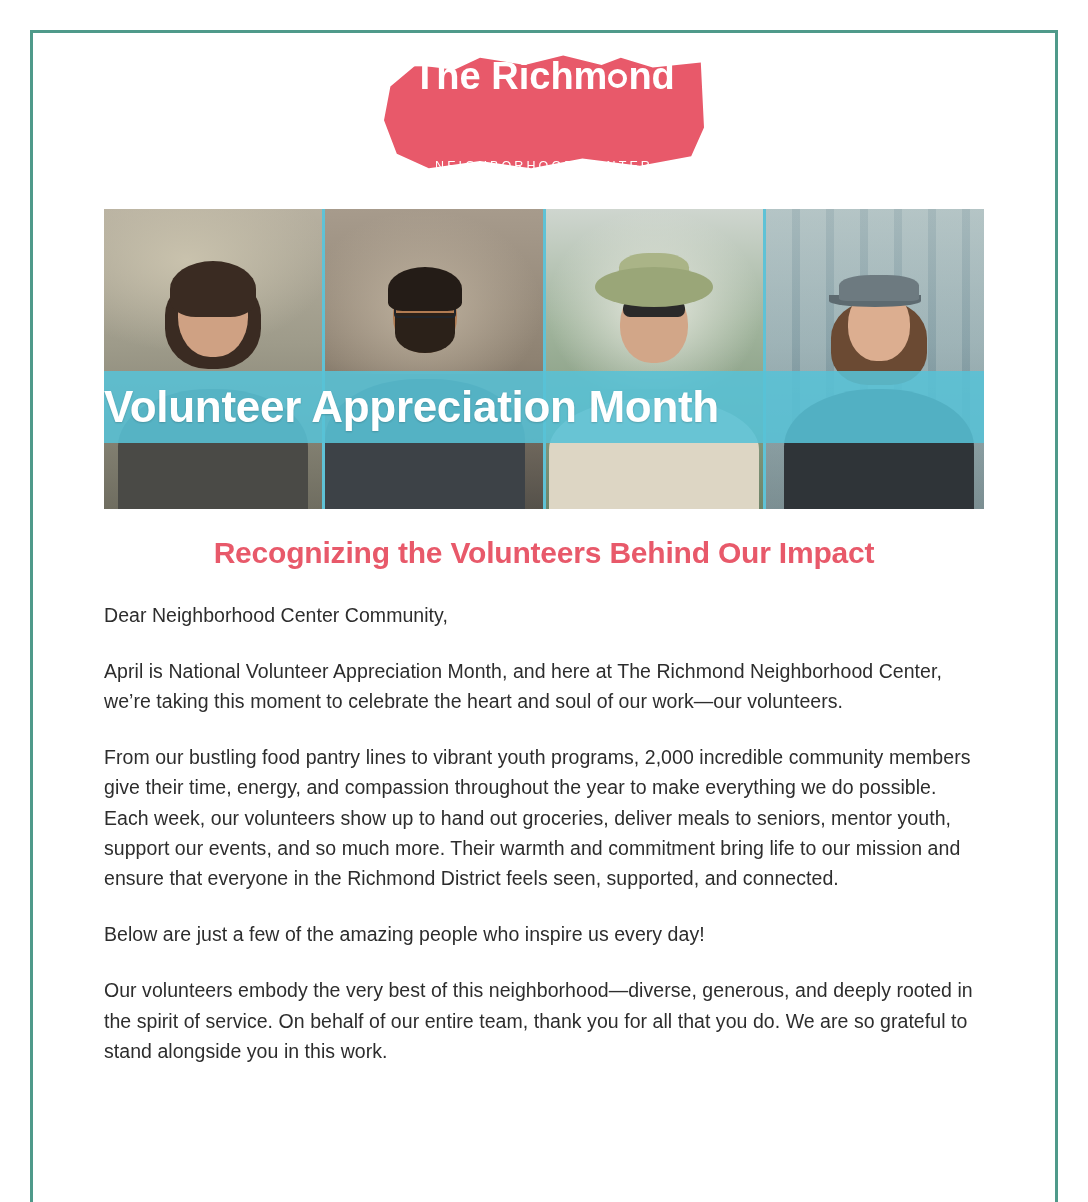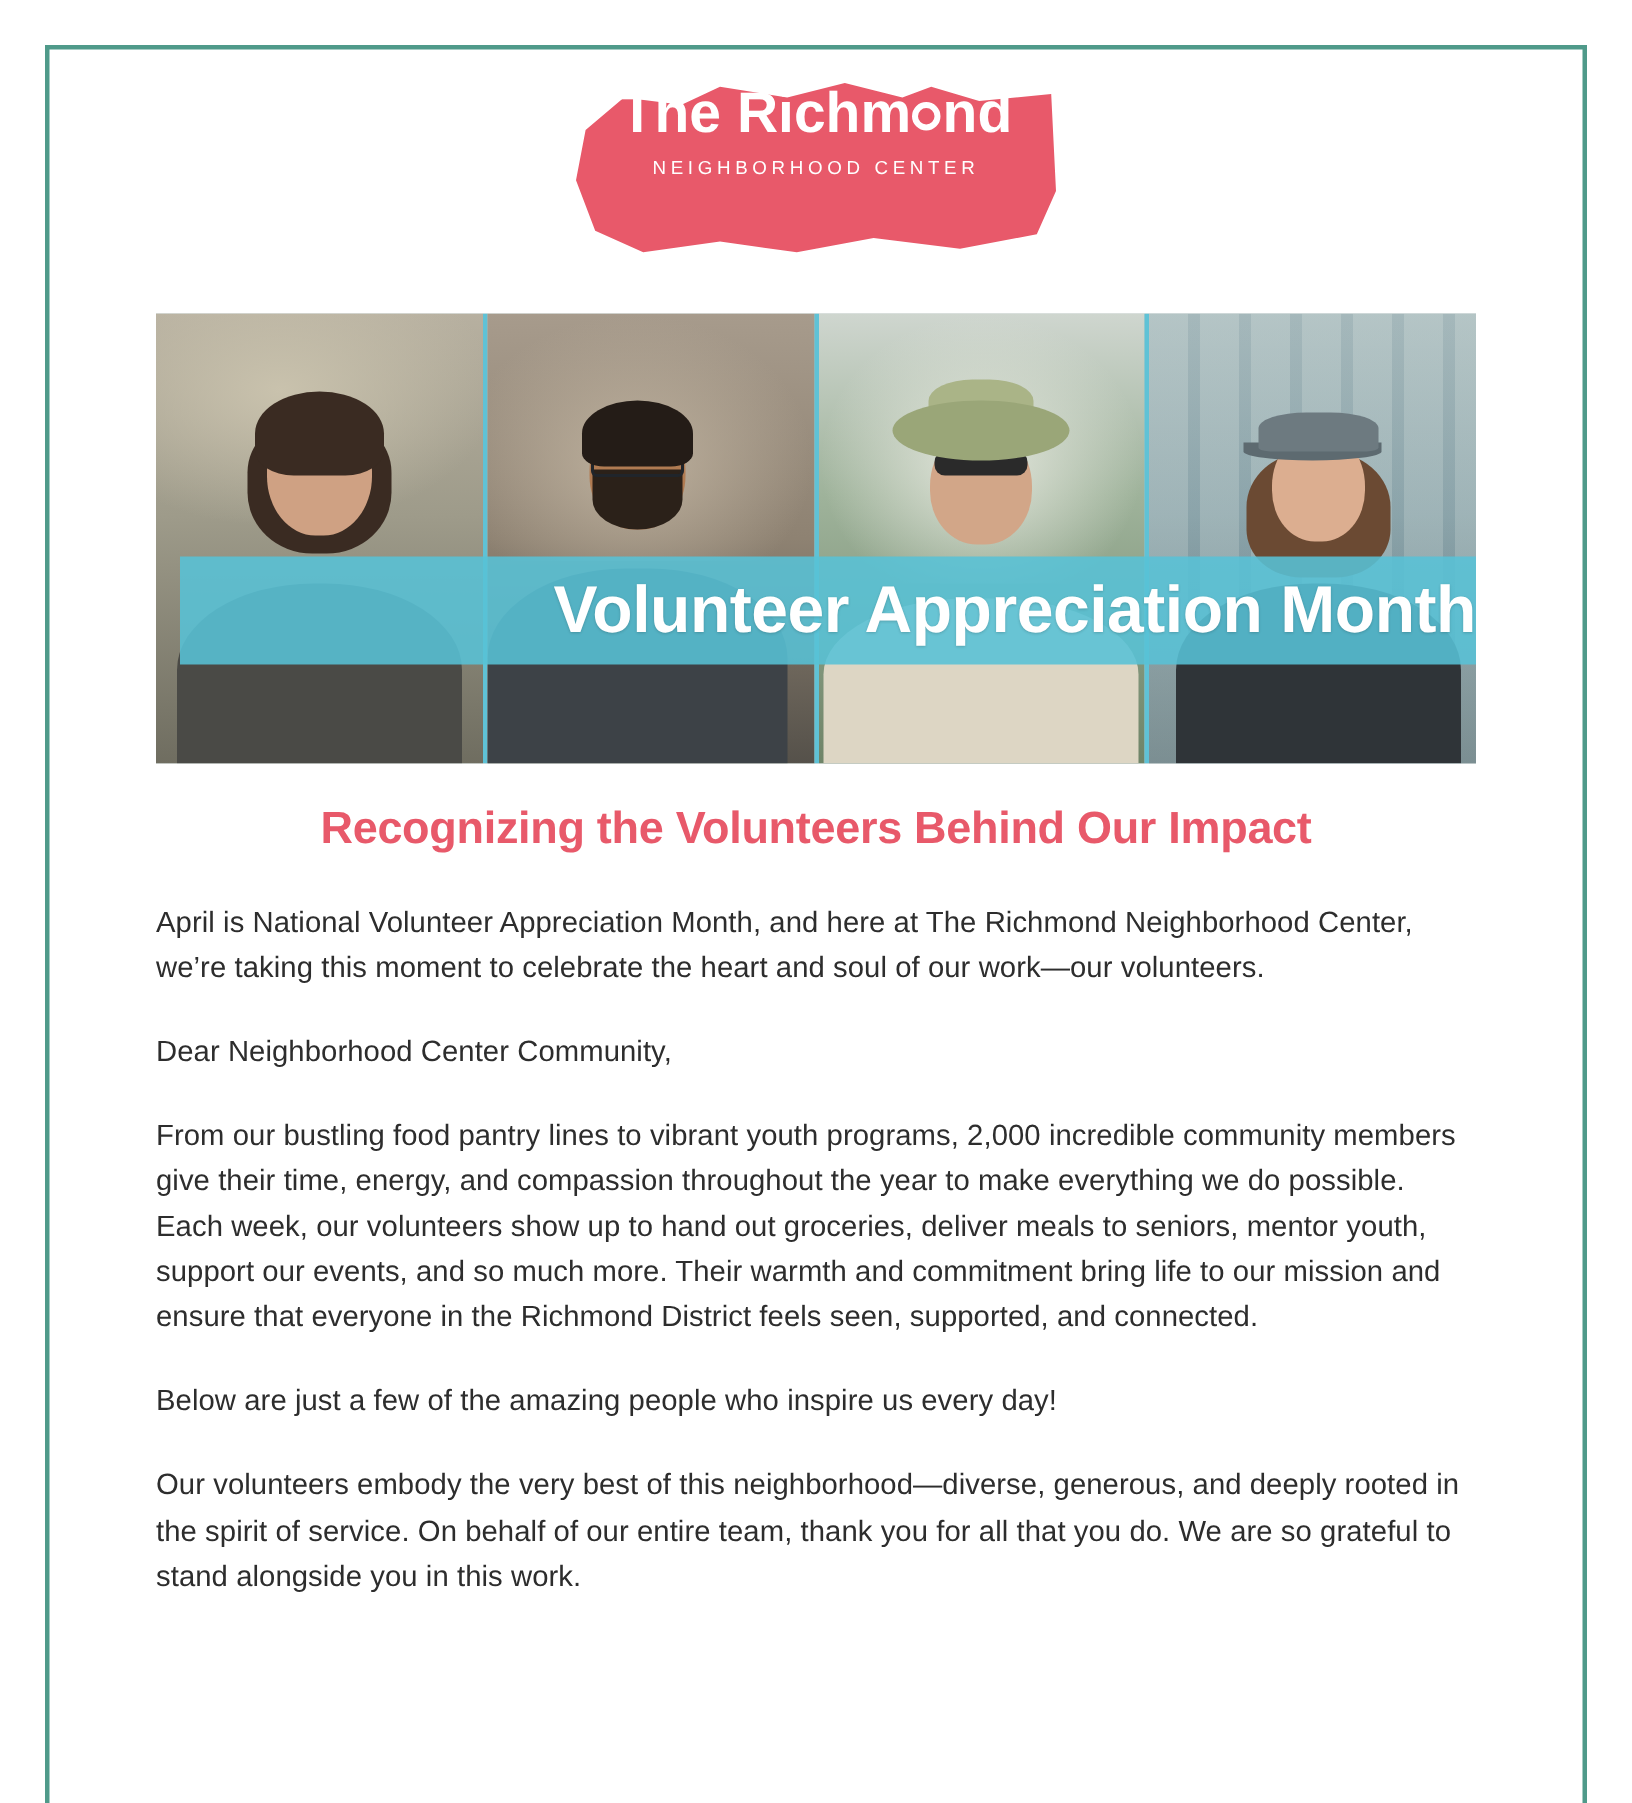--- a/index.html
+++ b/index.html
@@ -60,21 +60,21 @@
       96% 86%, 80% 94%, 62% 88%, 46% 96%, 30% 90%,
       14% 96%, 4% 84%, 0% 56%
     );
   }
   .logo-text {
     position: absolute;
     inset: 0;
     display: flex;
     flex-direction: column;
     align-items: center;
-    justify-content: flex-start;
+    justify-content: space-between;
     color: #ffffff;
   }
   .logo-main {
     font-size: 38px;
     font-weight: 700;
     letter-spacing: 0px;
     line-height: 1;
     margin-top: 4px;
     white-space: nowrap;
   }
@@ -177,28 +177,28 @@
   .p3 .body-sh { width: 210px; height: 110px; left: 50%; bottom: 0; transform: translateX(-50%); background:#ddd6c4; border-radius: 46% 46% 0 0; }
 
   .p4 .face { width: 62px; height: 74px; left: 52%; top: 78px; transform: translateX(-50%); background:#dcae90; }
   .p4 .cap { position:absolute; width:80px; height:26px; left:52%; top:66px; transform:translateX(-50%); background:#6d7a80; border-radius:40% 40% 10% 10%; }
   .p4 .capbrim { position:absolute; width:92px; height:12px; left:50%; top:86px; transform:translateX(-50%); background:#5d6a70; border-radius:0 0 50% 50%; }
   .p4 .hairL { position:absolute; width:96px; height:84px; left:52%; top:92px; transform:translateX(-50%); background:#6b4a33; border-radius:44% 44% 38% 38%; z-index:0; }
   .p4 .body-sh { width: 190px; height: 120px; left: 52%; bottom: 0; transform: translateX(-50%); background:#2f3438; border-radius: 48% 48% 0 0; }
 
   .hero-band {
     position: absolute;
-    left: 16px;
+    left: 0;
     right: 0;
     top: 162px;
     height: 72px;
     background: rgba(88,194,214,0.88);
     display: flex;
     align-items: center;
-    justify-content: flex-end;
+    justify-content: flex-start;
   }
   .hero-band-title {
     color: #ffffff;
     font-size: 44px;
     font-weight: 700;
     letter-spacing: -0.3px;
     white-space: nowrap;
     text-shadow: 0 1px 2px rgba(0,0,0,.18);
   }
 
@@ -272,21 +272,21 @@
           <div class="cap"></div>
         </div>
       </div>
       <div class="hero-band">
         <div class="hero-band-title">Volunteer Appreciation Month</div>
       </div>
     </div>
 
     <div class="content">
       <h1 class="headline">Recognizing the Volunteers Behind Our Impact</h1>
+      <p class="body-text">Dear Neighborhood Center Community,</p>
       <p class="body-text">April is National Volunteer Appreciation Month, and here at The Richmond Neighborhood Center, we’re taking this moment to celebrate the heart and soul of our work—our volunteers.</p>
-      <p class="body-text">Dear Neighborhood Center Community,</p>
       <p class="body-text">From our bustling food pantry lines to vibrant youth programs, 2,000 incredible community members give their time, energy, and compassion throughout the year to make everything we do possible. Each week, our volunteers show up to hand out groceries, deliver meals to seniors, mentor youth, support our events, and so much more. Their warmth and commitment bring life to our mission and ensure that everyone in the Richmond District feels seen, supported, and connected.</p>
       <p class="body-text">Below are just a few of the amazing people who inspire us every day!</p>
       <p class="body-text">Our volunteers embody the very best of this neighborhood—diverse, generous, and deeply rooted in the spirit of service. On behalf of our entire team, thank you for all that you do. We are so grateful to stand alongside you in this work.</p>
     </div>
 
   </div>
 </div>
 
 </body></html>

